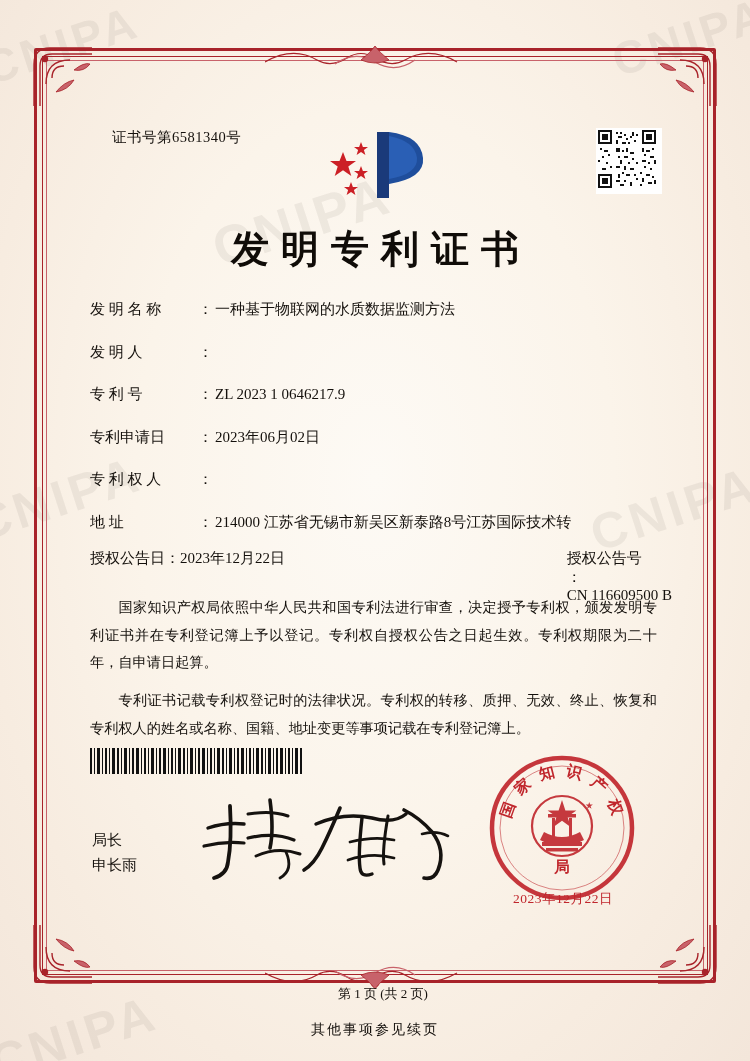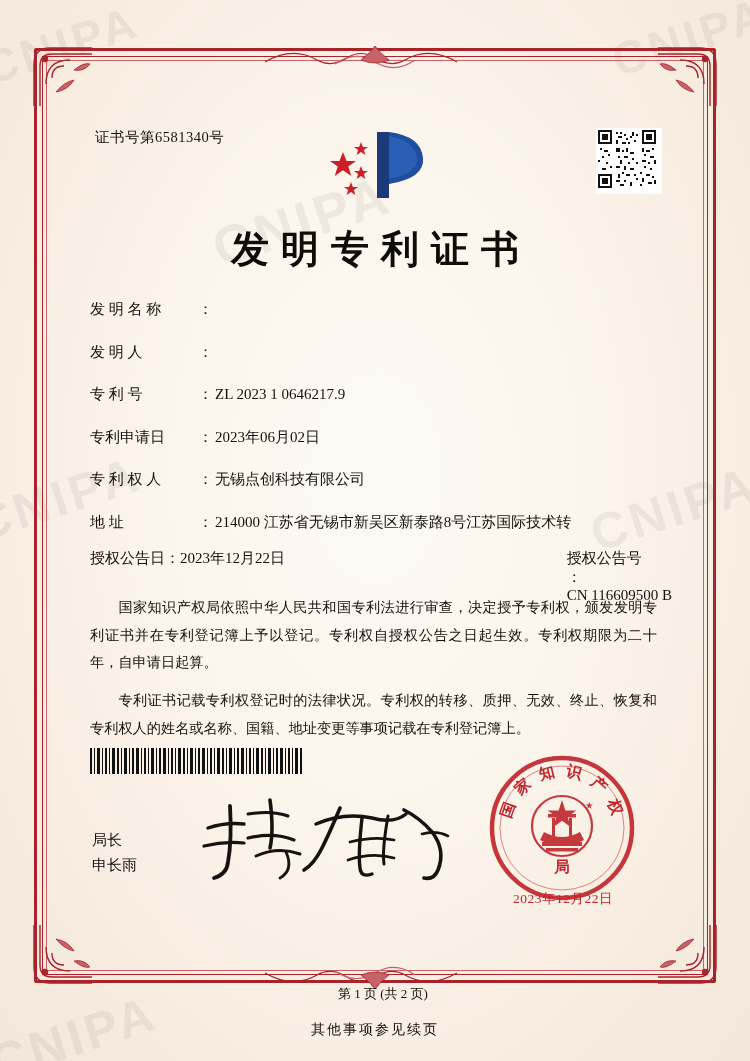--- a/index.html
+++ b/index.html
@@ -89,21 +89,21 @@
   .content {
     position: absolute;
     left: 60px;
     top: 76px;
     right: 60px;
     bottom: 106px;
   }
 
   .cert-no {
     position: absolute;
-    left: 35px;
+    left: 52px;
     top: 52px;
     font-size: 14.5px;
     color: #14100c;
     letter-spacing: 0.5px;
   }
 
   
   .logo {
     position: absolute;
     left: 50%;
@@ -439,20 +439,21 @@
       </svg>
     </div>
 
     <div class="title">发明专利证书</div>
 
     <div class="fields">
 
       <div class="field-row">
         <span class="field-label">发 明 名 称</span>
         <span class="field-colon">：</span>
+        <span class="field-value">一种基于物联网的水质数据监测方法</span>
       </div>
 
       <div class="field-row">
         <span class="field-label">发 明 人</span>
         <span class="field-colon">：</span>
       </div>
 
       <div class="field-row">
         <span class="field-label">专 利 号</span>
         <span class="field-colon">：</span>
@@ -461,21 +462,20 @@
 
       <div class="field-row">
         <span class="field-label">专利申请日</span>
         <span class="field-colon">：</span>
         <span class="field-value">2023年06月02日</span>
       </div>
 
       <div class="field-row">
         <span class="field-label">专 利 权 人</span>
         <span class="field-colon">：</span>
-        <span class="field-value">无锡点创科技有限公司</span>
       </div>
 
       <div class="field-row" style="margin-bottom:16px;">
         <span class="field-label">地          址</span>
         <span class="field-colon">：</span>
         <span class="field-value">
           <span>214000 江苏省无锡市新吴区新泰路8号江苏国际技术转</span>
         </span>
       </div>
 

